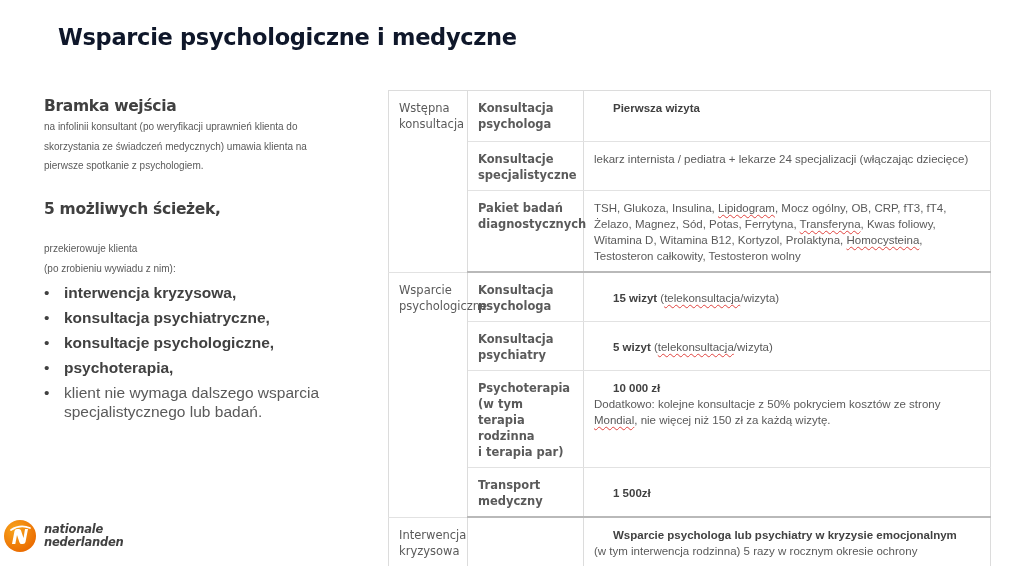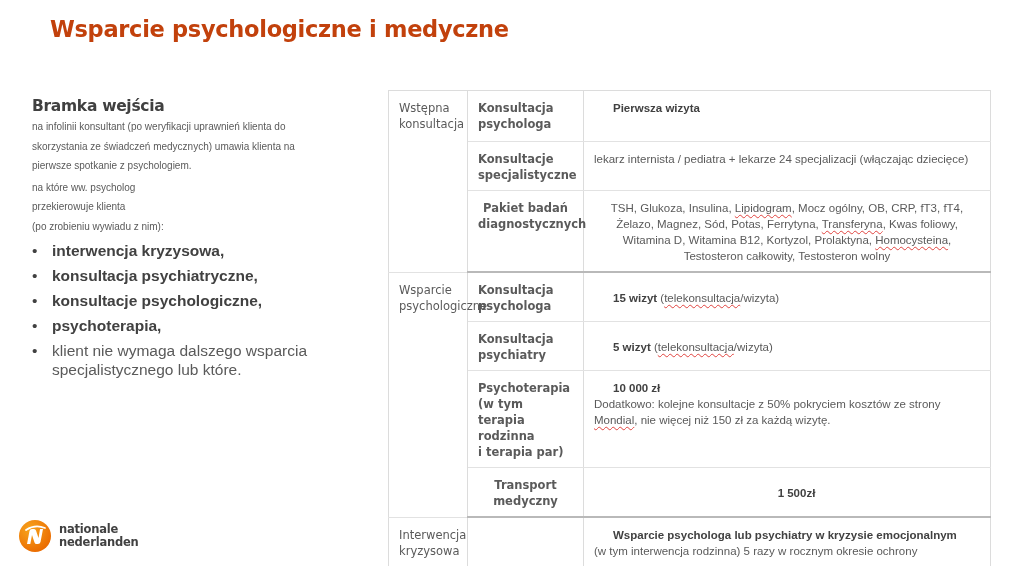--- a/index.html
+++ b/index.html
@@ -4,24 +4,24 @@
 <style>
   html, body { margin: 0; padding: 0; }
   body {
     width: 1024px; height: 566px; position: relative; overflow: hidden;
     background: #ffffff; color: #414141;
     font-family: "Liberation Sans", "DejaVu Sans", sans-serif;
   }
   .title {
     position: absolute; left: 50px; top: 16px;
     font-family: "DejaVu Sans", sans-serif;
-    font-size: 22.5px; font-weight: bold; color: #c2410c; letter-spacing: -0.3px;
-    margin: 0;
+    font-size: 22.5px; font-weight: bold; color: #0f172a; letter-spacing: -0.3px;
+    margin: 8px;
   }
-  .left { position: absolute; left: 32px; top: 97px; width: 280px; }
+  .left { position: absolute; left: 44px; top: 97px; width: 280px; }
   .left h2 {
     margin: 0; font-family: "DejaVu Sans", sans-serif;
     font-size: 15.5px; font-weight: bold; color: #404040; letter-spacing: -0.3px;
   }
   .left p {
     margin: 2px 0 0 0; font-size: 10px; line-height: 19.5px; color: #5a5a5a;
   }
   .left .sec2 { margin-top: 24px; }
   .left ul { list-style: none; margin: 5px 0 0 0; padding: 0; }
   .left li {
@@ -36,60 +36,61 @@
   .tbl {
     position: absolute; left: 388px; top: 90px; width: 603px;
     border-collapse: collapse; table-layout: fixed;
     border: 1px solid #dcdcdc;
   }
   .tbl td {
     vertical-align: top; padding: 9px 10px 7px 10px;
     border-right: 1px solid #dcdcdc; border-bottom: 1px solid #e2e2e2;
     font-size: 11.5px; line-height: 16px; color: #5a5a5a;
   }
-  .tbl tr.grp-end td { border-bottom: 2px solid #b9b9b9; text-align: center; }
+  .tbl tr.grp-end td { border-bottom: 2px solid #b9b9b9; }
   .tbl tr.last td { border-bottom: 1px solid #c2410c; }
   .c1 { width: 79px; }
   .c2 { width: 116px; }
   .lbl {
     font-family: "DejaVu Sans", sans-serif; font-size: 10.5px; line-height: 16px;
     color: #414141; font-weight: normal;
   }
   .lbl-b { font-family: "DejaVu Sans", sans-serif; font-size: 10.5px; line-height: 16px; color: #414141; font-weight: bold; }
   .val-b { font-weight: bold; color: #414141; padding-left: 19px; }
   .vmid { vertical-align: middle !important; }
   .sq { text-decoration: underline wavy #e0433f; text-decoration-thickness: 1px; text-underline-offset: 2px; }
 
-  .logo { position: absolute; left: 18px; top: 519px; display: flex; align-items: center; }
+  .logo { position: absolute; left: 3px; top: 519px; display: flex; align-items: center; font-style: italic; }
   .logo-mark { width: 34px; height: 34px; }
   .logo-text {
     margin-left: 7px; font-family: "DejaVu Sans", sans-serif; font-size: 11.5px;
     line-height: 13px; color: #414141; font-weight: bold; letter-spacing: -0.2px;
   }
 </style>
 </head>
 <body>
 
 <h1 class="title">Wsparcie psychologiczne i medyczne</h1>
 
 <div class="left">
   <h2>Bramka wejścia</h2>
   <p>na infolinii konsultant (po weryfikacji uprawnień klienta do skorzystania ze świadczeń medycznych) umawia klienta na pierwsze spotkanie z psychologiem.</p>
 
+  <h2 class="sec2">5 możliwych ścieżek,</h2>
   <p>
-    <span>na które ww. psycholog</span><br>
+    <br>
     <span>przekierowuje klienta</span><br>
     <span>(po zrobieniu wywiadu z nim):</span>
   </p>
   <ul>
     <li class="bold"><span class="bullet">•</span><span>interwencja kryzysowa,</span></li>
     <li class="bold"><span class="bullet">•</span><span>konsultacja psychiatryczne,</span></li>
     <li class="bold"><span class="bullet">•</span><span>konsultacje psychologiczne,</span></li>
     <li class="bold"><span class="bullet">•</span><span>psychoterapia,</span></li>
-    <li><span class="bullet">•</span><span>klient nie wymaga dalszego wsparcia specjalistycznego lub które.</span></li>
+    <li><span class="bullet">•</span><span>klient nie wymaga dalszego wsparcia specjalistycznego lub badań.</span></li>
   </ul>
 </div>
 
 <table class="tbl">
   <colgroup>
       <col class="c1">
       <col class="c2">
       <col>
     </colgroup>
 

